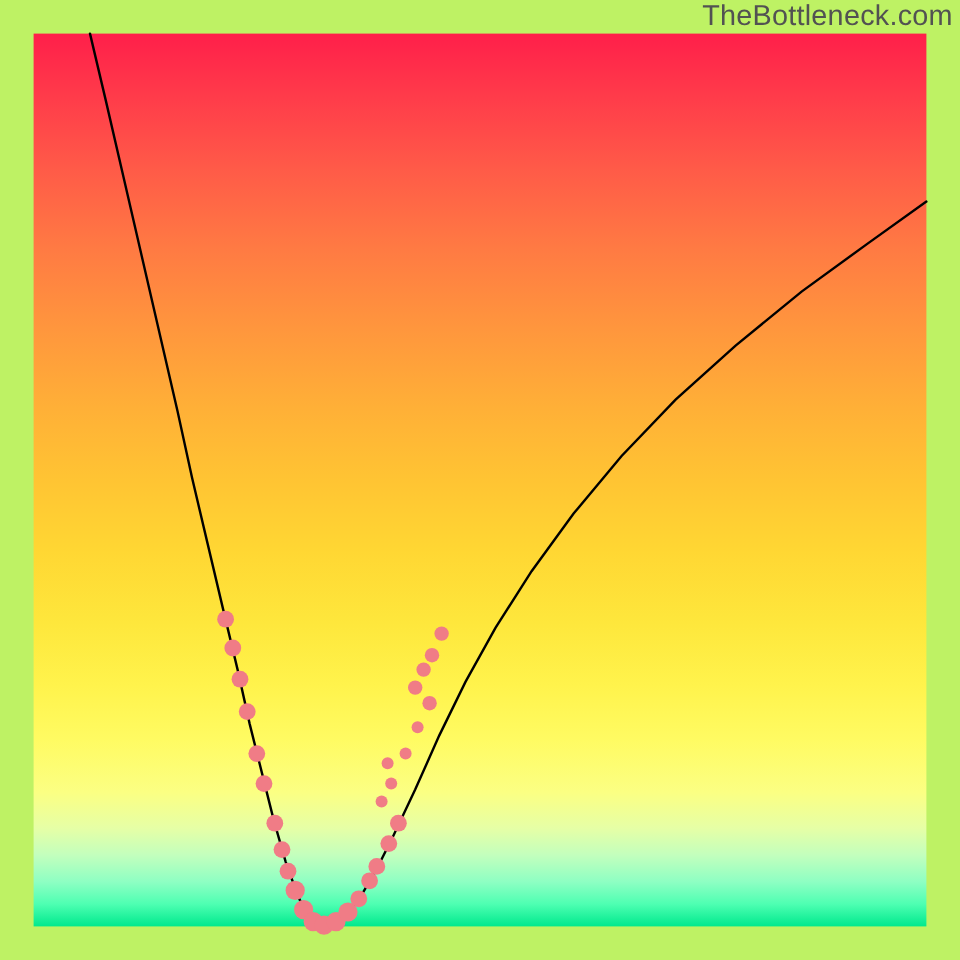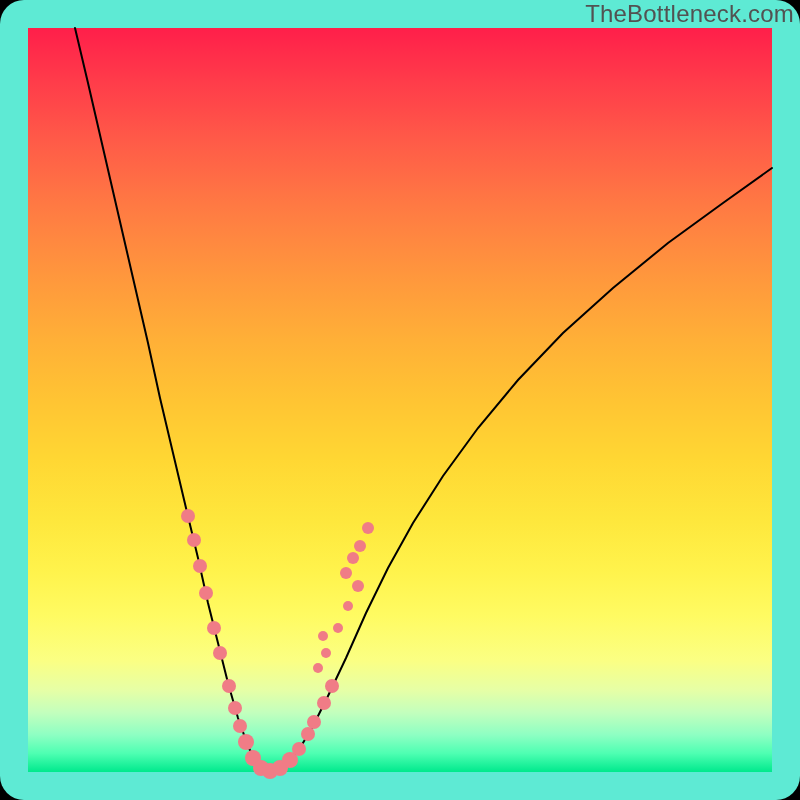--- a/index.html
+++ b/index.html
@@ -7,22 +7,21 @@
     padding: 0;
     width: 800px;
     height: 800px;
     background: #000;
     font-family: Arial, Helvetica, sans-serif;
     overflow: hidden;
   }
   .frame {
     position: absolute;
     inset: 0;
-    background: #5eead4;
-    border-radius: 24px;
+    background: #bef264;
   }
   .plot {
     position: absolute;
     left: 28px;
     top: 28px;
     width: 744px;
     height: 744px;
     background: linear-gradient(
       to bottom,
       #ff1f4a 0%,

